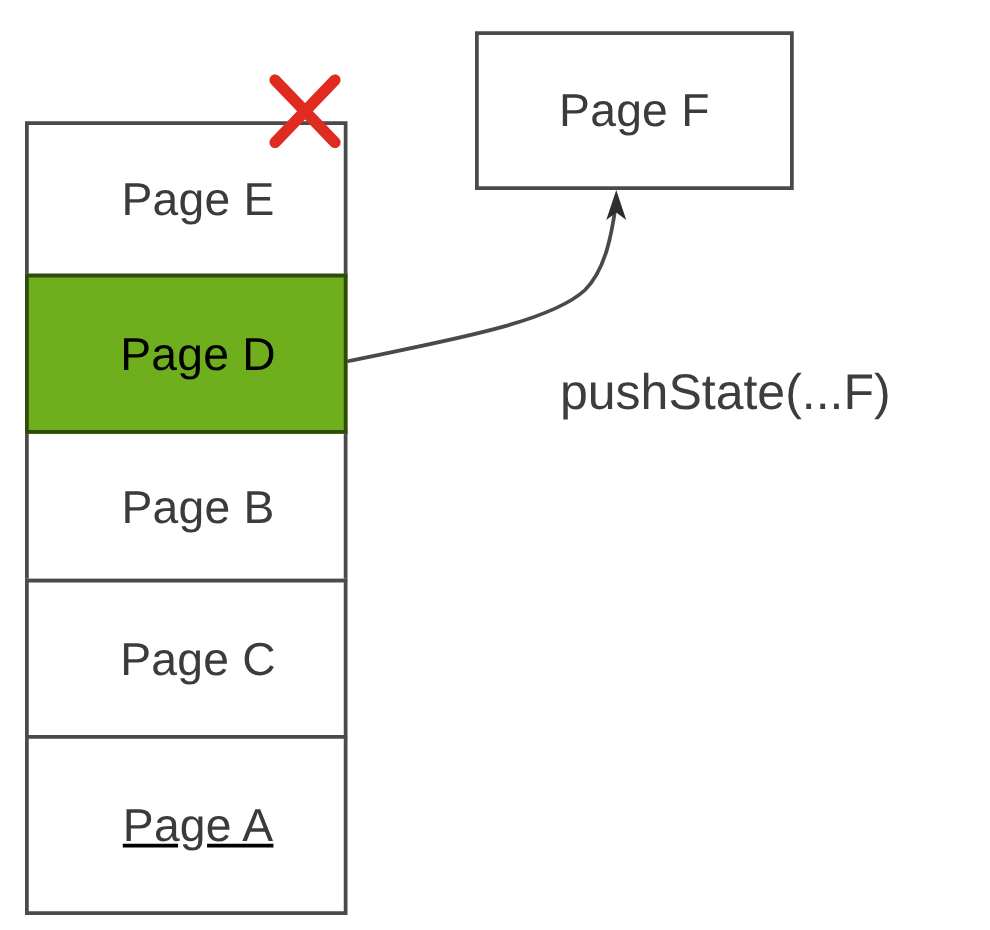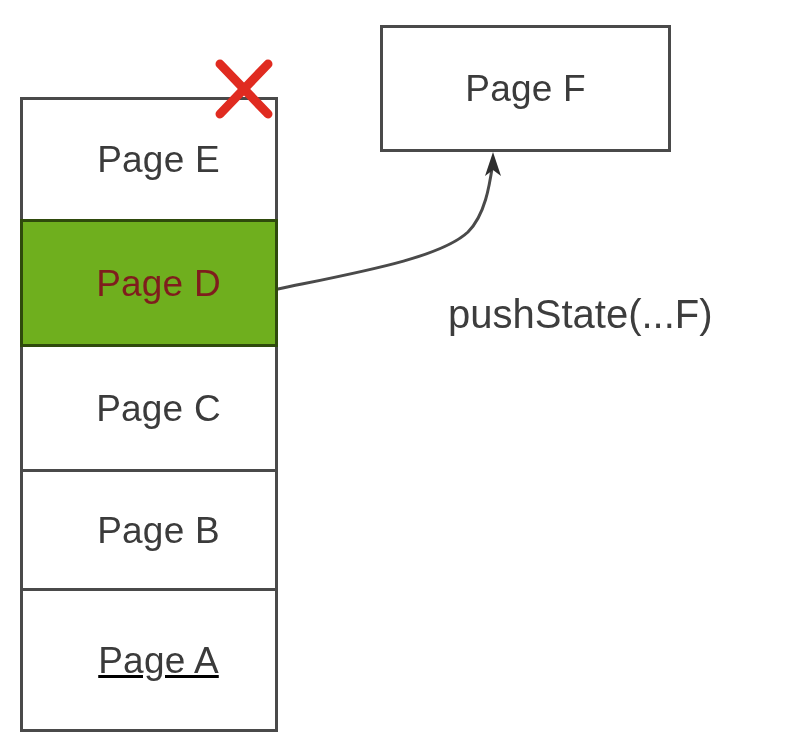--- a/index.html
+++ b/index.html
@@ -59,29 +59,29 @@
 
   .frame-label {
     font-size: 37px;
     line-height: 1;
     color: #3b3b3b;
     letter-spacing: 0.2px;
     white-space: nowrap;
     user-select: none;
   }
   .frame-current .frame-label {
-    color: #7f1d1d;
+    color: #000000;
   }
 
   
   .newpage-box {
     position: absolute;
     left: 380px;
     top: 25px;
-    width: 291px;
+    width: 255px;
     height: 127px;
     box-sizing: border-box;
     border: 3px solid #4a4a4a;
     background: #ffffff;
     display: flex;
     align-items: center;
     justify-content: center;
   }
   .newpage-box .frame-label { font-size: 37px; }
 
@@ -123,26 +123,26 @@
   <div class="stack">
 
     <div class="stack-frame frame-e">
       <span class="frame-label">Page E</span>
     </div>
 
     <div class="stack-frame frame-d frame-current">
       <span class="frame-label">Page D</span>
     </div>
 
+    <div class="stack-frame frame-b">
+      <span class="frame-label">Page B</span>
+    </div>
+
     <div class="stack-frame frame-c">
       <span class="frame-label">Page C</span>
-    </div>
-
-    <div class="stack-frame frame-b">
-      <span class="frame-label">Page B</span>
     </div>
 
     <div class="stack-frame frame-a">
       <span class="frame-label">Page A</span>
     </div>
 
   </div>
 
   <svg class="close-mark" viewBox="0 0 62 62">
     <path d="M7 6 L55 56" stroke="#e02b20" stroke-width="9" stroke-linecap="round" fill="none"></path>

